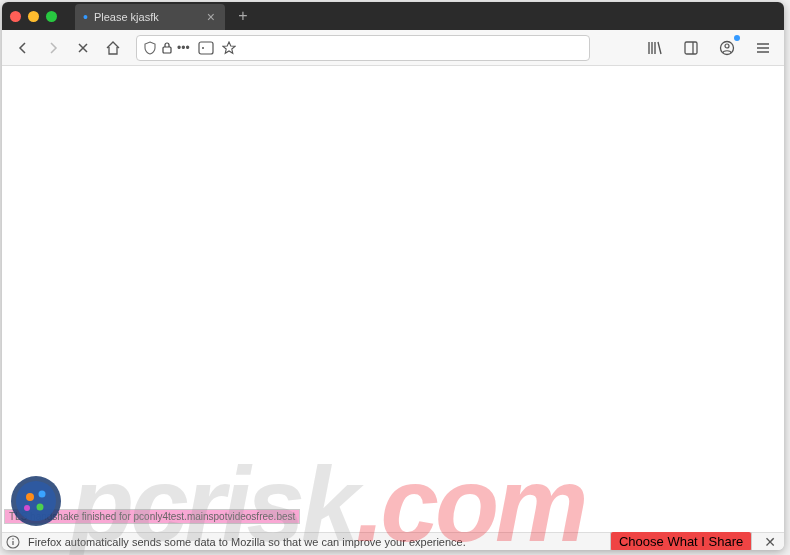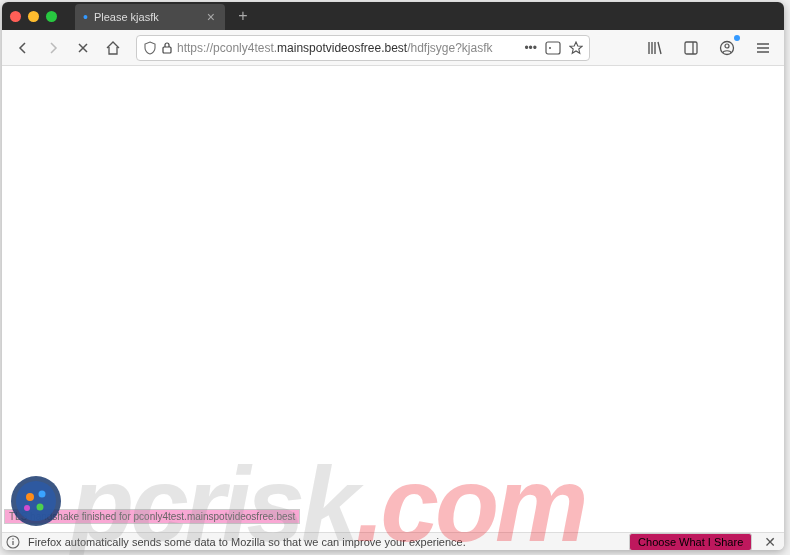--- a/index.html
+++ b/index.html
@@ -127,25 +127,25 @@
       border-top: 1px solid #ddd;
       display: flex;
       align-items: center;
       padding: 0 4px;
       font-size: 11px;
       color: #444;
       gap: 8px;
     }
     .notice-btn {
       margin-left: auto;
-      background: #be185d;
+      background: #ef4444;
       border: 1px solid #ccc;
       border-radius: 3px;
       padding: 2px 8px;
-      font-size: 11px;
+      font-size: 13px;
       cursor: pointer;
     }
     .notice-close {
       cursor: pointer;
       color: #555;
       padding: 0 4px;
       font-size: 14px;
     }
     
     .watermark {
@@ -228,23 +228,20 @@
       <span>
         <svg width="14" height="14" viewBox="0 0 14 14">
             <path d="M7 1 L12 3 V7 C12 10 9.5 12.5 7 13 C4.5 12.5 2 10 2 7 V3 Z" stroke="#666" stroke-width="1.1" fill="none"></path>
           </svg>
       </span>
       <span>
         <svg width="12" height="14" viewBox="0 0 12 14">
             <rect x="2" y="6" width="8" height="6" rx="1" stroke="#444" stroke-width="1.2" fill="none"></rect>
             <path d="M4 6 V4 a2 2 0 0 1 4 0 V6" stroke="#444" stroke-width="1.2" fill="none"></path>
           </svg>
-      </span>
-      <span class="url-text">
-        <span>https://</span><span>pconly4test.</span><span class="dark">mainspotvideosfree.best</span><span>/hdfjsyge?kjasfk</span>
       </span>
       <div class="url-right">
         <span>•••</span>
         <span>
           <svg width="16" height="14" viewBox="0 0 16 14">
               <rect x="1" y="1" width="14" height="12" rx="2" stroke="#555" stroke-width="1.2" fill="none"></rect>
               <circle cx="5" cy="7" r="1" fill="#555"></circle>
             </svg>
         </span>
         <span>

